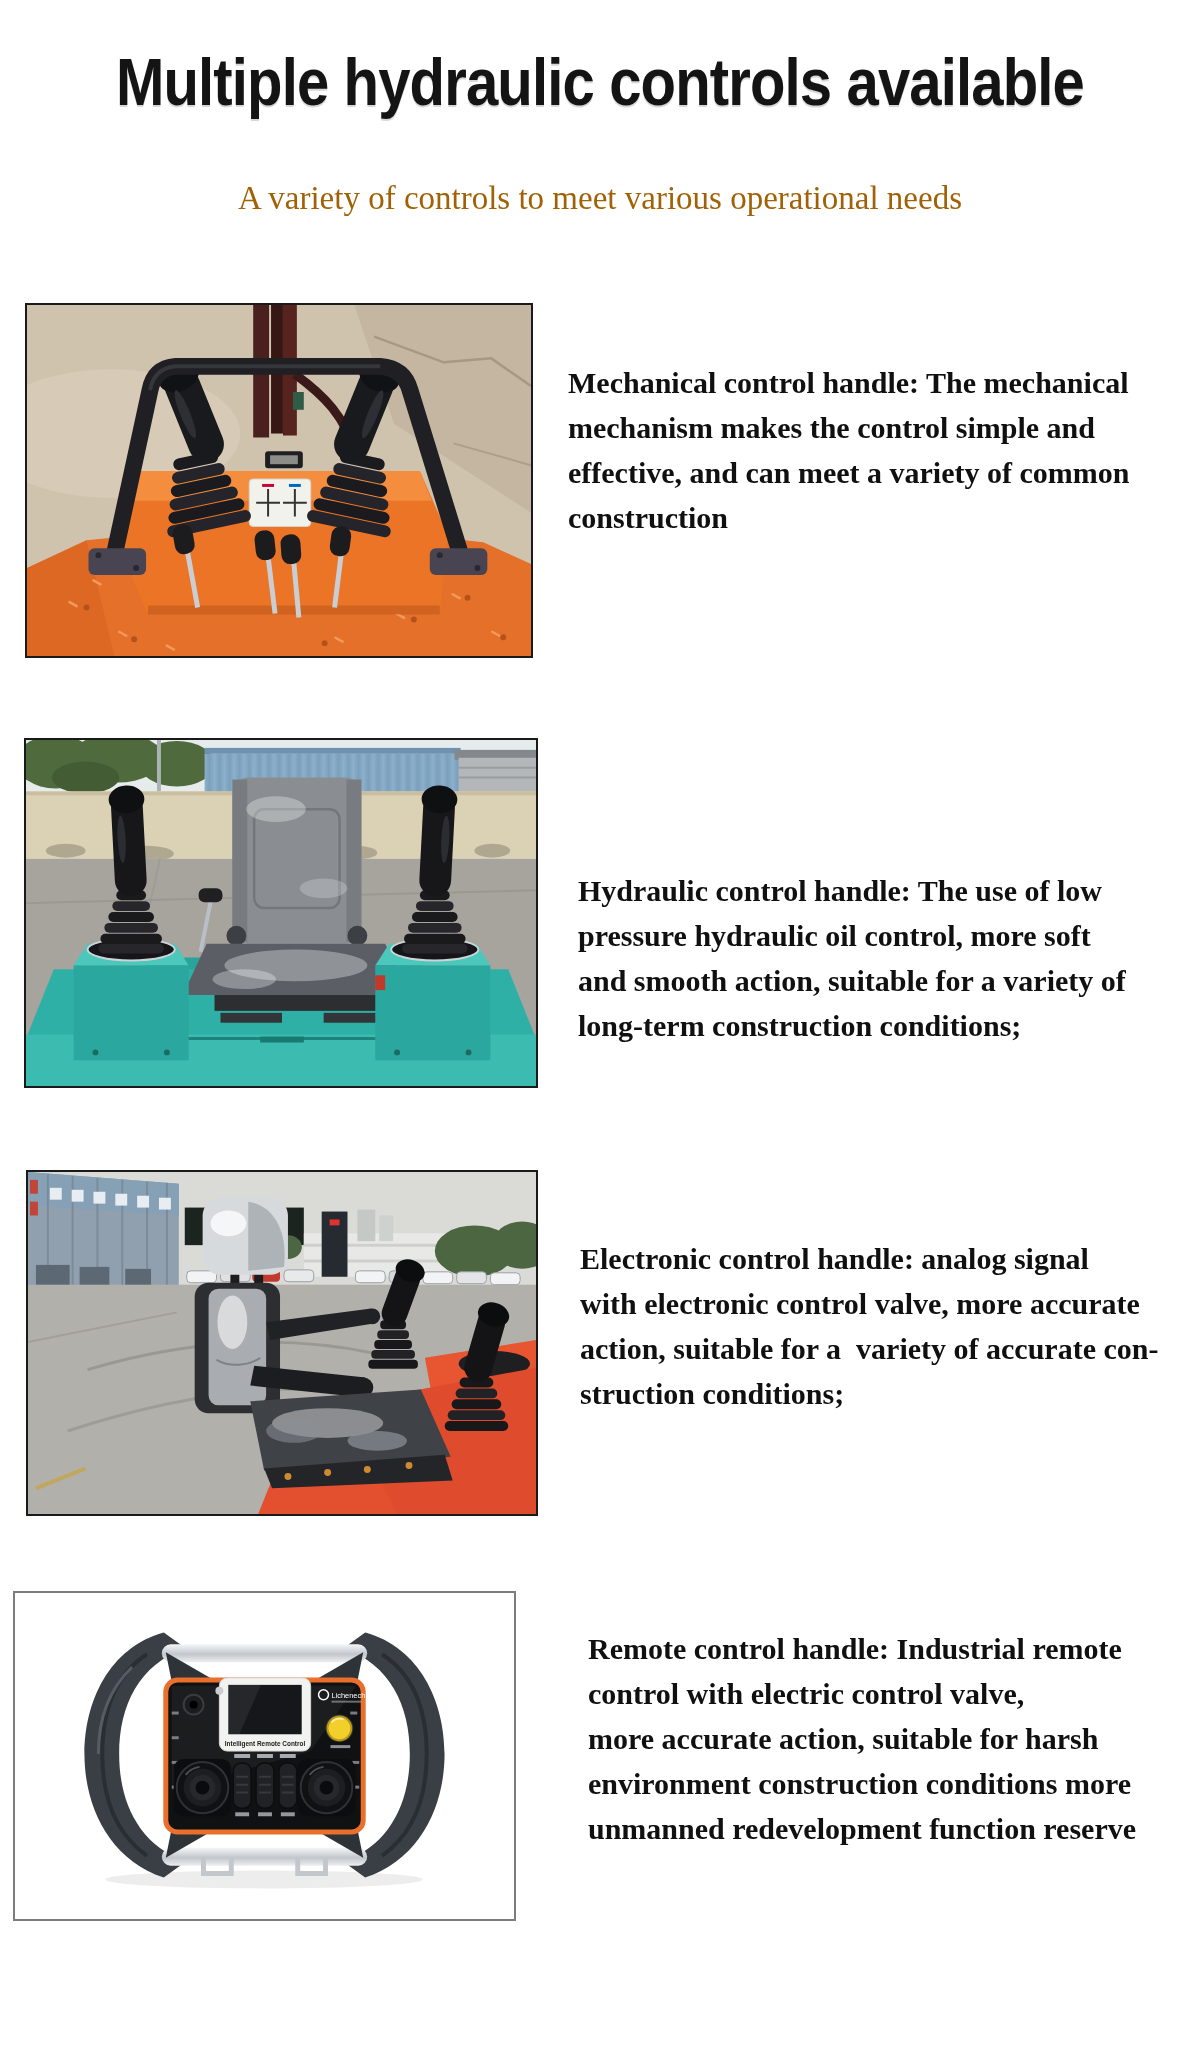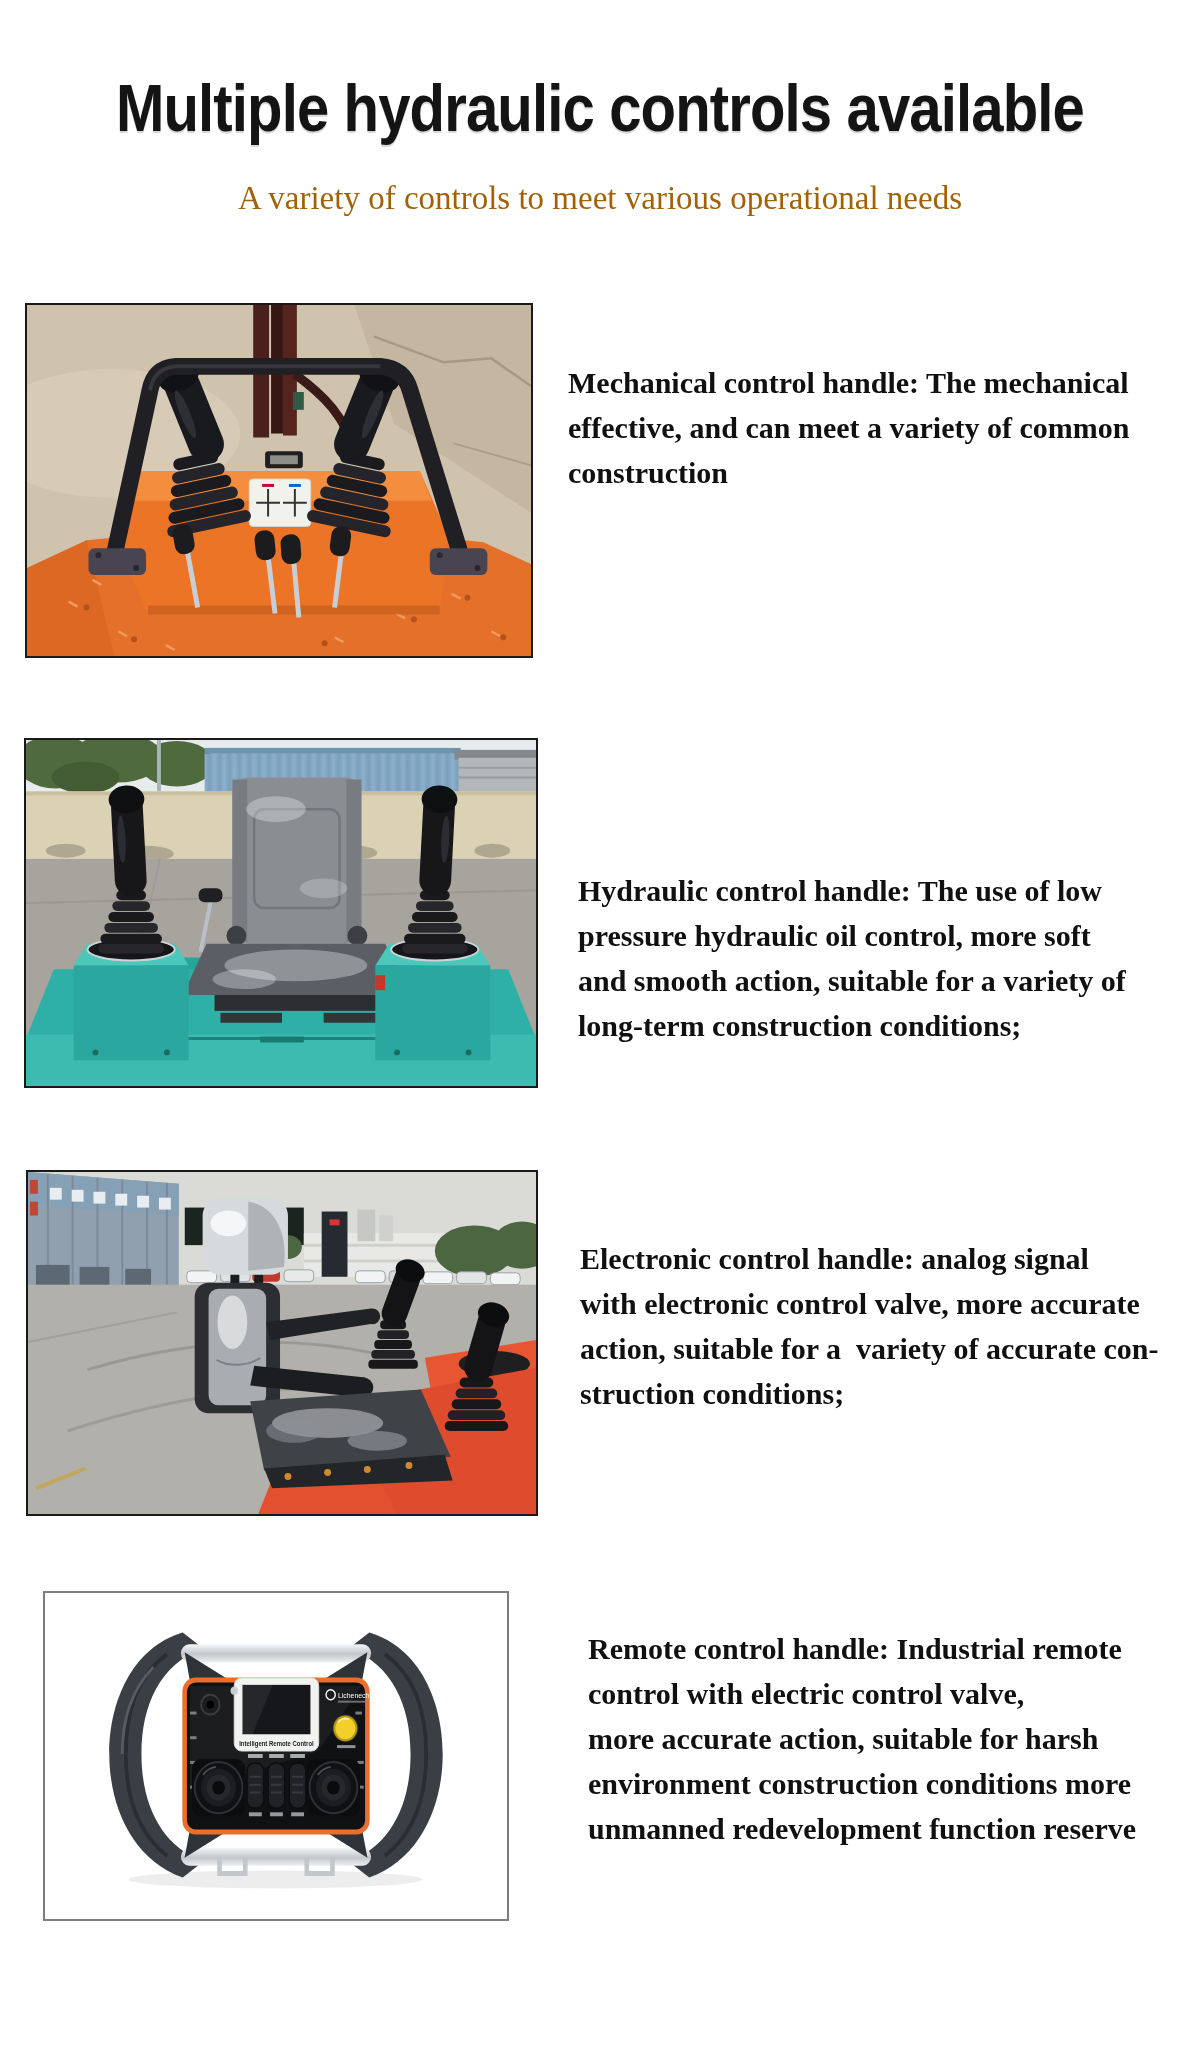--- a/index.html
+++ b/index.html
@@ -1,20 +1,20 @@
 <!DOCTYPE html>
 <html><head>
 <meta charset="utf-8">
 <style>
   html,body{margin:0;padding:0;background:#ffffff;}
   .page{position:relative;width:1200px;height:2047px;background:#fff;overflow:hidden;
         font-family:"Liberation Serif",serif;}
   .title{position:absolute;top:48px;left:0;width:100%;text-align:center;
          font-family:"Liberation Sans",sans-serif;font-weight:bold;font-size:66px;
-         line-height:1.05;color:#141414;letter-spacing:-1px;margin-top:26px;}
+         line-height:1.05;color:#141414;letter-spacing:-1px;}
   .title .cond{display:inline-block;transform:scaleX(.88);transform-origin:50% 50%;
          text-shadow:0 2px 0 rgba(140,140,140,.35);}
   .subtitle{position:absolute;top:180px;left:0;width:100%;text-align:center;
          font-size:33px;color:#a16207;}
   .photo{position:absolute;box-sizing:border-box;border:2px solid #1a1a1a;background:#fff;}
   .photo svg{display:block;width:100%;height:100%;}
   .photo--gray{border-color:#7d7d7d;}
   .desc{position:absolute;font-weight:bold;font-size:30px;line-height:45px;color:#101010;}
   .desc div{white-space:pre;}
 </style>
@@ -137,20 +137,21 @@
           <circle cx="72" cy="253" r="3"></circle>
             <circle cx="110" cy="266" r="3"></circle>
           <circle cx="416" cy="253" r="3"></circle>
             <circle cx="454" cy="266" r="3"></circle>
         </g>
       </g>
     </svg>
   </div>
   <div class="desc" style="left:568px;top:360px;">
     <div>Mechanical control handle: The mechanical</div>
+    <div>mechanism makes the control simple and</div>
     <div>effective, and can meet a variety of common</div>
     <div>construction</div>
   </div>
 
   <div class="photo" style="left:24px;top:738px;width:514px;height:350px;">
     <svg viewBox="0 0 514 350" preserveAspectRatio="none">
       <defs>
         <linearGradient id="corr" x1="0" y1="0" x2="10" y2="0" gradientUnits="userSpaceOnUse" spreadMethod="repeat">
           <stop offset="0" stop-color="#8db0ca"></stop>
             <stop offset=".5" stop-color="#7aa0bd"></stop>
@@ -407,21 +408,21 @@
       </g>
     </svg>
   </div>
   <div class="desc" style="left:580px;top:1236px;">
     <div>Electronic control handle: analog signal</div>
     <div>with electronic control valve, more accurate</div>
     <div>action, suitable for a  variety of accurate con-</div>
     <div>struction conditions;</div>
   </div>
 
-  <div class="photo photo--gray" style="left:43px;top:1591px;width:466px;height:330px;">
+  <div class="photo photo--gray" style="left:13px;top:1591px;width:503px;height:330px;">
     <svg viewBox="0 0 503 330" preserveAspectRatio="none">
       <defs>
         <linearGradient id="tube" x1="0" y1="0" x2="0" y2="1">
           <stop offset="0" stop-color="#f4f6f8"></stop>
             <stop offset=".55" stop-color="#c2c7cc"></stop>
             <stop offset="1" stop-color="#eceef0"></stop>
         </linearGradient>
       </defs>
       <rect x="0" y="0" width="503" height="330" fill="#ffffff"></rect>
       <ellipse cx="251" cy="290" rx="160" ry="9" fill="#ededed"></ellipse>

